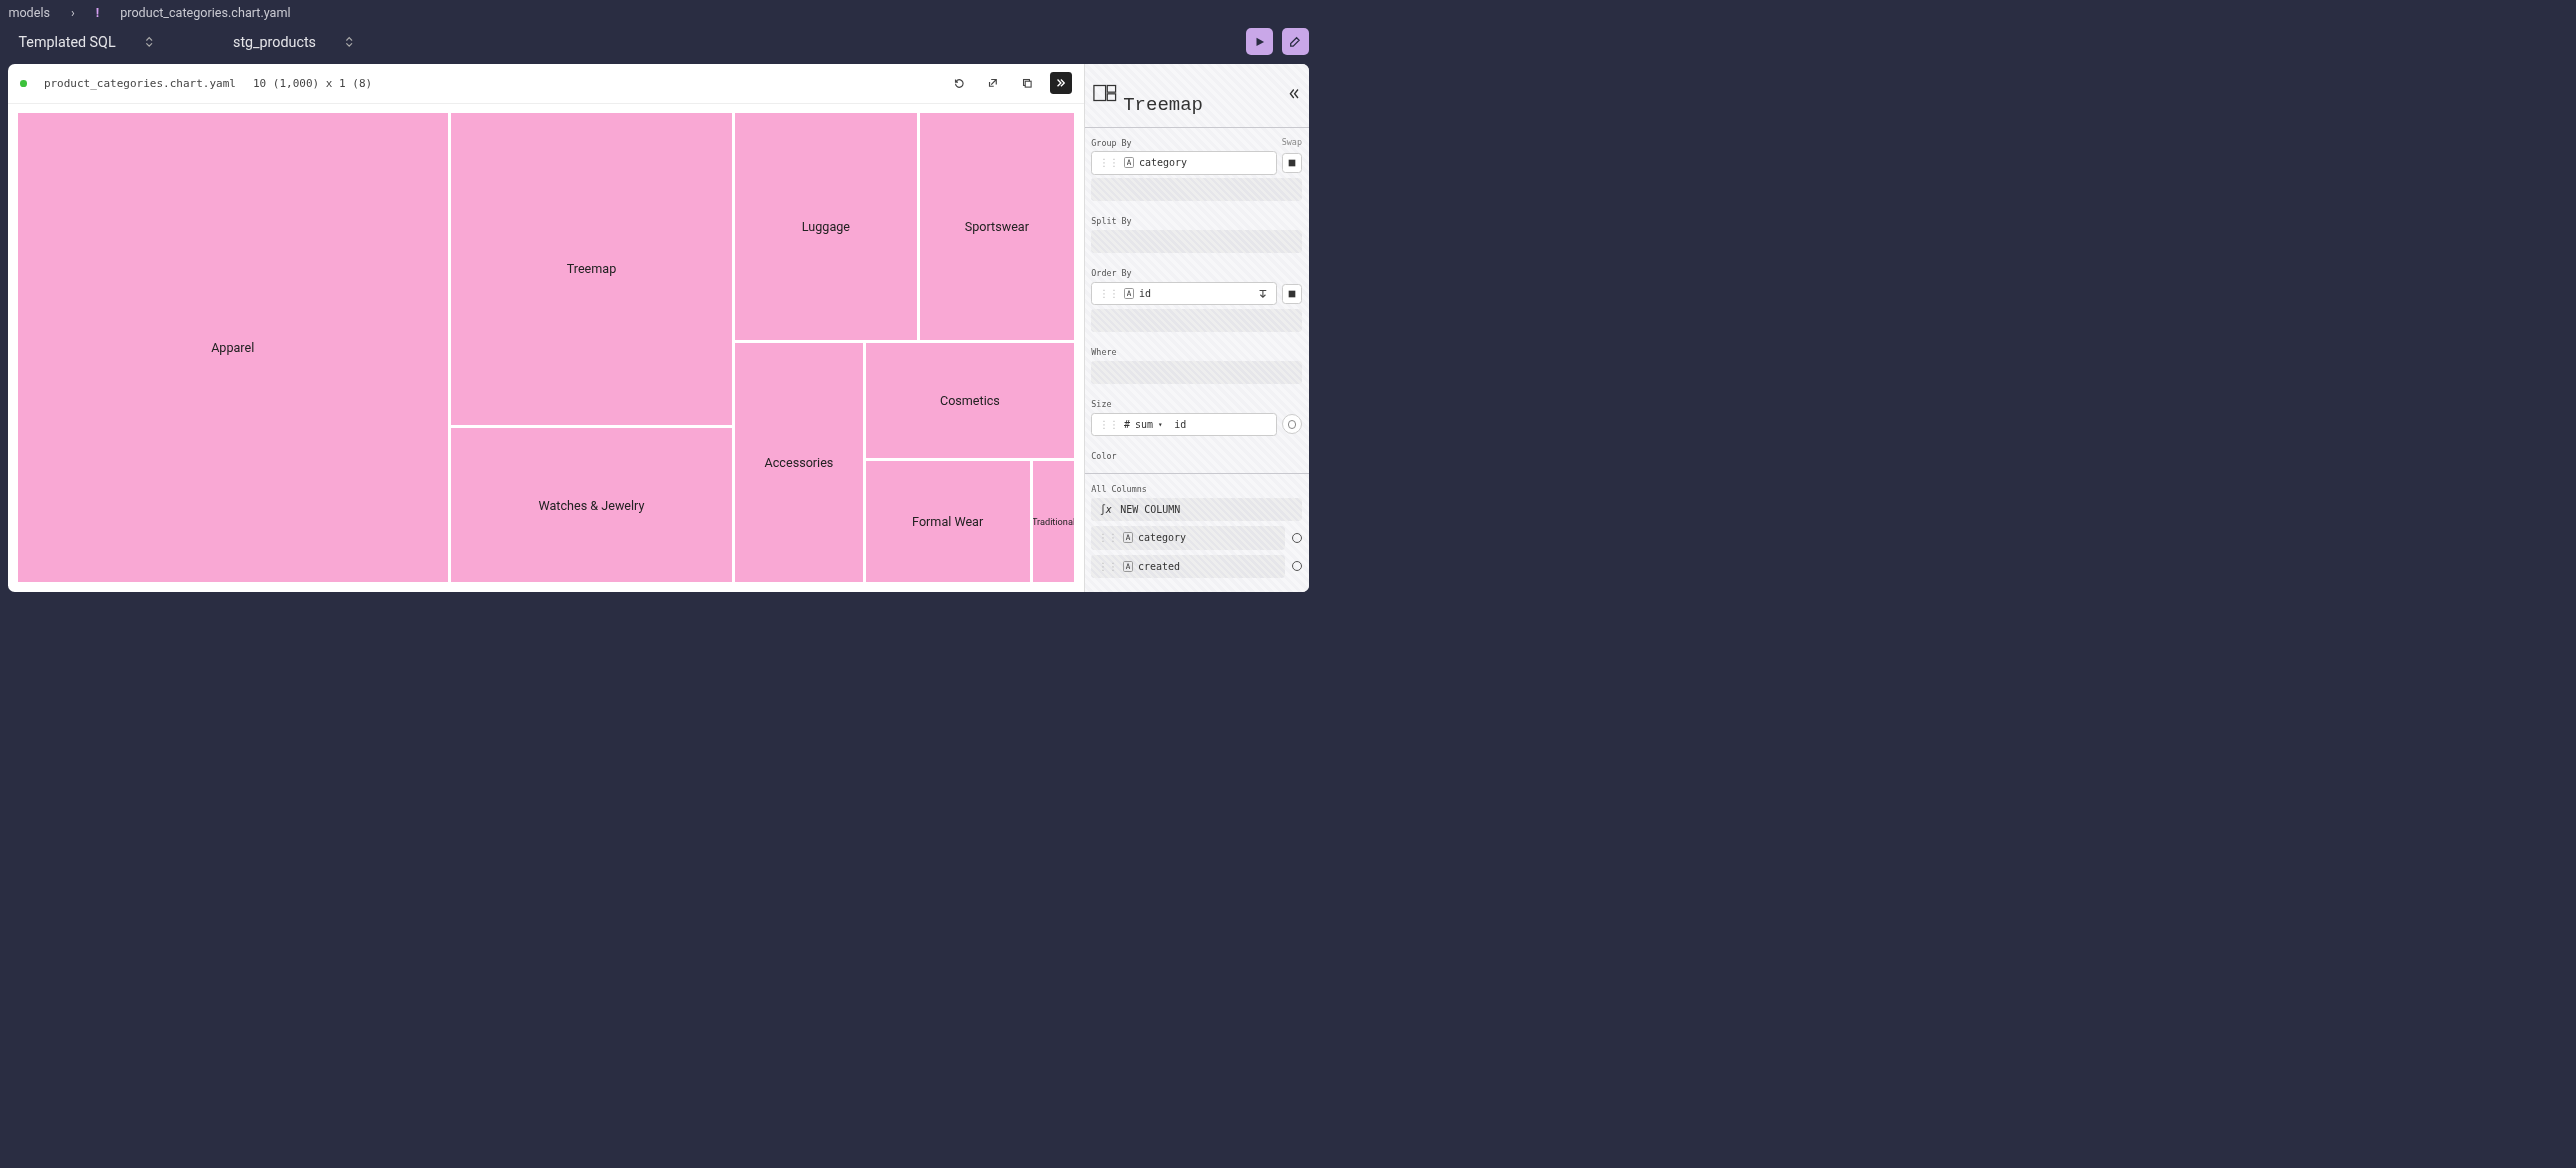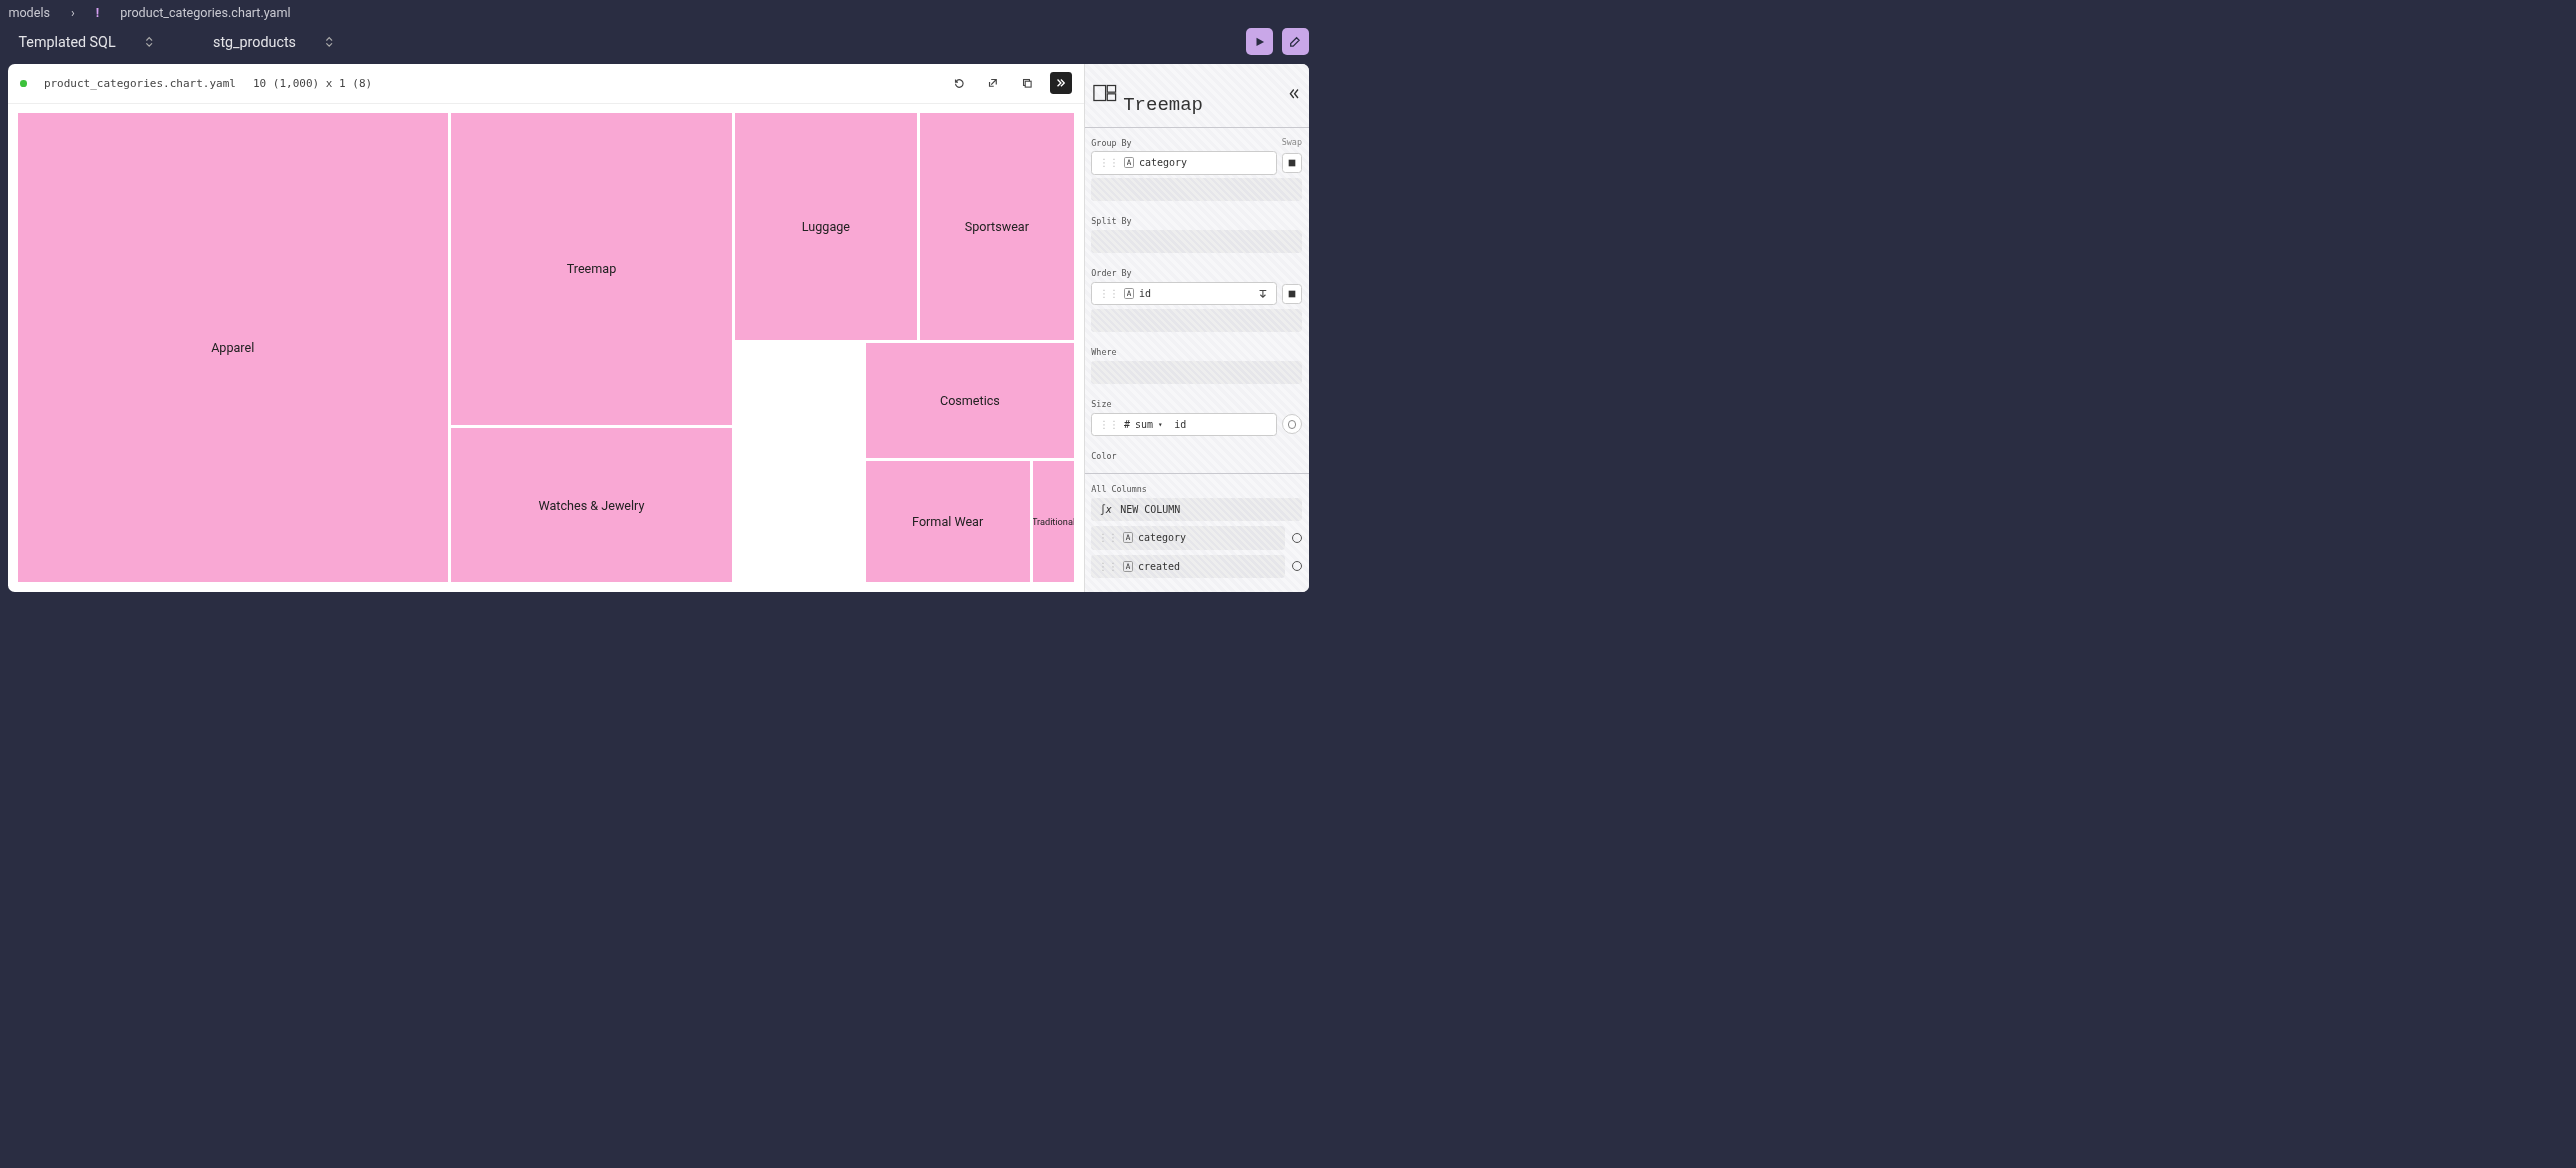--- a/index.html
+++ b/index.html
@@ -25,21 +25,21 @@
   }
   .header-row {
     display: flex;
     align-items: center;
     justify-content: space-between;
     padding: 3.4px 8.4px 8.4px 18.5px;
   }
   .header-left {
     display: flex;
     align-items: center;
-    gap: 60px;
+    gap: 80px;
     font-size: 14.3px;
     text-align: center;
   }
   .dropdown-like {
     display: flex;
     align-items: center;
     gap: 29px;
   }
   .chevrons { font-size: 10px; color: #9b9ba8; line-height: 1; }
   .header-right { display: flex; gap: 8.4px; }
@@ -230,20 +230,21 @@
         </div>
       </div>
     </div>
 
     <div class="treemap" id="treemap">
         <div class="tm-cell" style="left: 0%; top: 0%; width: 40.8%; height: 100%;">Apparel</div>
         <div class="tm-cell" style="left: 40.9%; top: 0%; width: 26.8%; height: 66.6%;">Treemap</div>
         <div class="tm-cell" style="left: 40.9%; top: 66.8%; width: 26.8%; height: 33.2%;">Watches &amp; Jewelry</div>
         <div class="tm-cell" style="left: 67.8%; top: 0%; width: 17.3%; height: 48.5%;">Luggage</div>
         <div class="tm-cell" style="left: 85.2%; top: 0%; width: 14.8%; height: 48.5%;">Sportswear</div>
+        <div class="tm-cell" style="left: 67.8%; top: 48.7%; width: 12.2%; height: 51.3%;">Accessories</div>
         <div class="tm-cell" style="left: 80.1%; top: 48.7%; width: 19.9%; height: 25%;">Cosmetics</div>
         <div class="tm-cell" style="left: 80.1%; top: 73.9%; width: 15.7%; height: 26.1%;">Formal Wear</div>
         <div class="tm-cell" style="left: 95.9%; top: 73.9%; width: 4.1%; height: 26.1%; font-size: 9.2px;">Traditional</div>
       </div>
   </div>
 
   <div class="config-panel">
     <div class="cfg-header">
       <div class="cfg-title-left">
         <svg width="23.5" height="20" viewBox="0 0 28 24">

